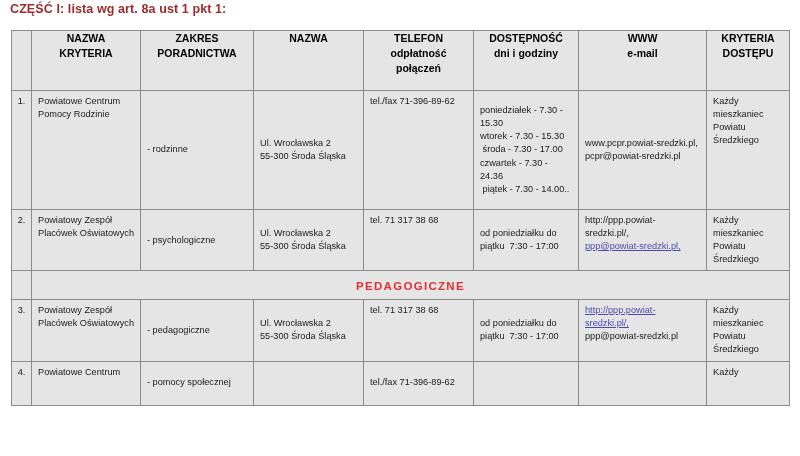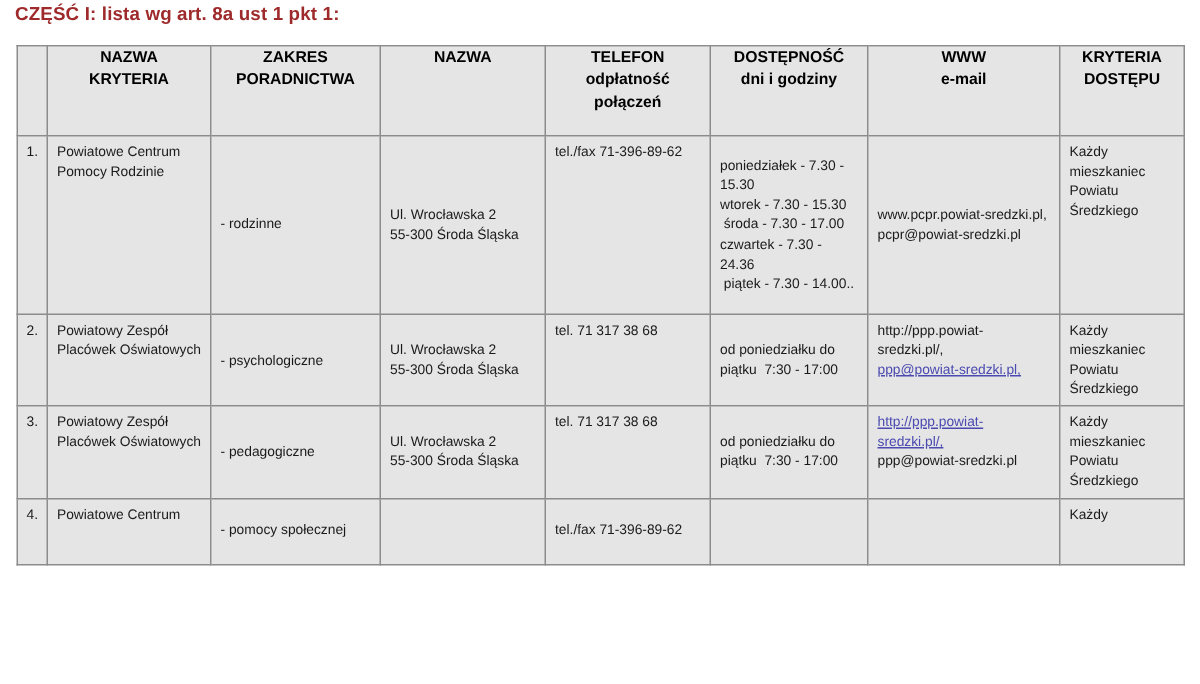--- a/index.html
+++ b/index.html
@@ -233,20 +233,26 @@
           <a class="line link" href="#">ppp@powiat-sredzki.pl,</a>
         </td>
         <td class="cell-top">
           <span class="line">Każdy</span>
           <span class="line">mieszkaniec</span>
           <span class="line">Powiatu</span>
           <span class="line">Średzkiego</span>
         </td>
       </tr>
 
+      <tr class="section-row">
+        <td class="band-blank"></td>
+        <td class="section-cell" colspan="7">
+          <span class="section-label">PEDAGOGICZNE</span>
+        </td>
+      </tr>
       <tr class="data-row r3">
         <td class="cell-num cell-top">3.</td>
         <td class="cell-top">
           <span class="line">Powiatowy Zespół</span>
           <span class="line">Placówek Oświatowych</span>
         </td>
         <td class="cell-mid">- pedagogiczne</td>
         <td class="cell-mid">
           <span class="line">Ul. Wrocławska 2</span>
           <span class="line">55-300 Środa Śląska</span>

